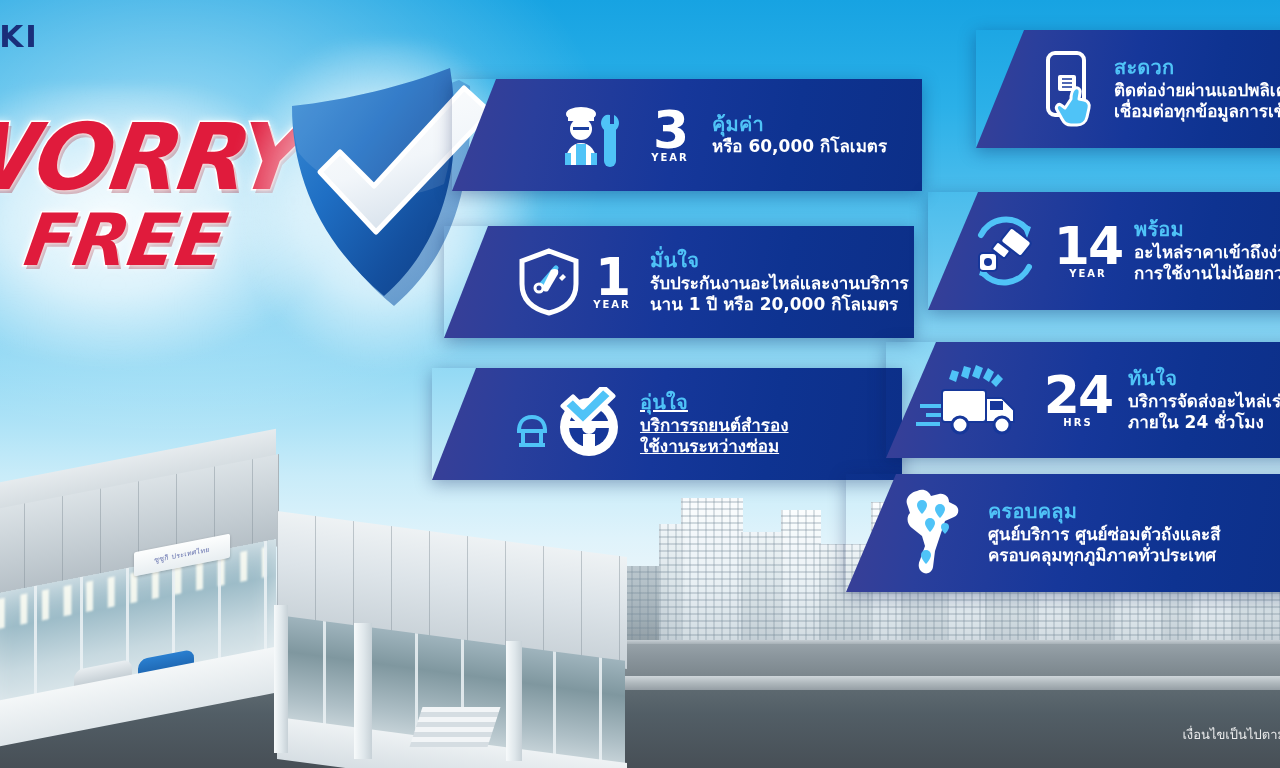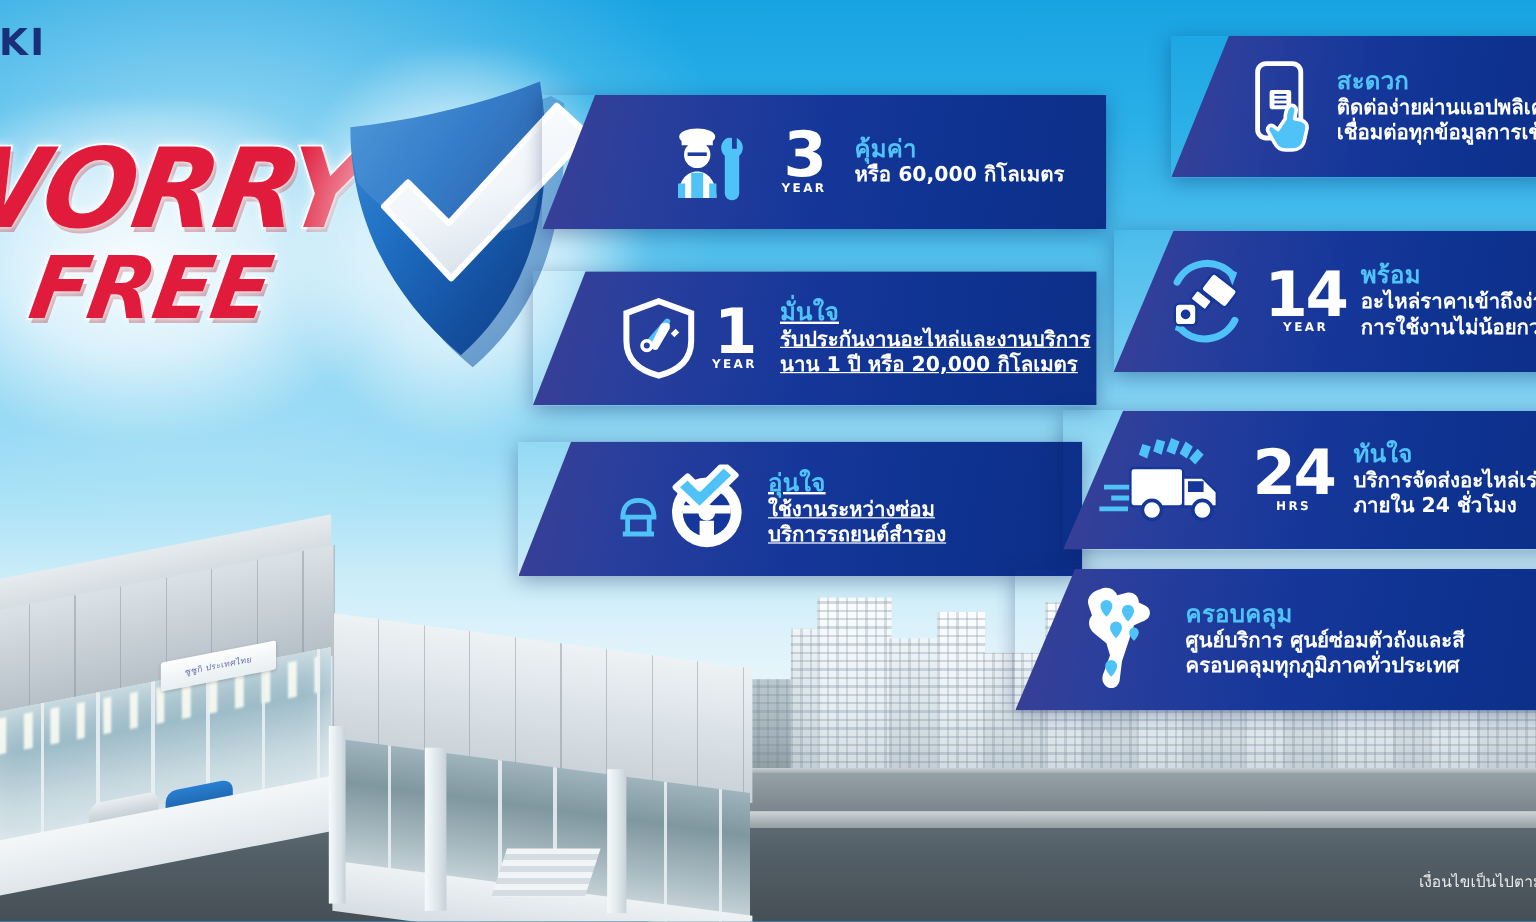--- a/index.html
+++ b/index.html
@@ -387,21 +387,21 @@
           <path d="M38 20 L24 36" stroke="#4fc3f7" stroke-width="5" stroke-linecap="round"></path>
           <circle cx="21" cy="40" r="4" fill="none" stroke="#ffffff" stroke-width="3"></circle>
           <path d="M40 22a7 7 0 0 1 0 4l-10 17a4 4 0 0 1-6-3l9-18a7 7 0 0 1 7 0z" fill="#ffffff"></path>
           <path d="M45 26l-4 4 3 3 4-4z" fill="#ffffff"></path>
         </svg>
       </div>
       <div class="pi" style="width:40px;flex-direction:column;">
         <span class="num">1</span>
         <span class="unit">YEAR</span>
       </div>
-      <div class="ptxt" style="padding-left:18px;text-decoration:underline;">
+      <div class="ptxt" style="padding-left:18px;">
         <div class="ph">มั่นใจ</div>
         <div class="pb">รับประกันงานอะไหล่และงานบริการ</div>
         <div class="pb">นาน 1 ปี หรือ 20,000 กิโลเมตร</div>
       </div>
     </div>
   </div>
 
   <div class="panel" style="left:432px;top:368px;width:470px;height:112px;--tl:44px;--br:0px;">
     <div class="pbg"></div>
     <div class="pin" style="padding-left:74px;">
@@ -414,22 +414,22 @@
           <circle cx="80" cy="40" r="29" fill="#ffffff"></circle>
           <circle cx="80" cy="40" r="20" fill="#16379a"></circle>
           <circle cx="80" cy="40" r="7" fill="#ffffff"></circle>
           <path d="M60 34h40v7H60z" fill="#ffffff"></path>
           <path d="M74 47h12v20H74z" fill="#ffffff"></path>
           <path d="M64 10 l10 10 20-20 10 9 -30 29 -20 -19z" fill="#4fc3f7" stroke="#ffffff" stroke-width="5" stroke-linejoin="round"></path>
         </svg>
       </div>
       <div class="ptxt" style="padding-left:4px;text-decoration:underline;">
         <div class="ph">อุ่นใจ</div>
+        <div class="pb">บริการรถยนต์สำรอง</div>
         <div class="pb">ใช้งานระหว่างซ่อม</div>
-        <div class="pb">บริการรถยนต์สำรอง</div>
       </div>
     </div>
   </div>
 
   <div class="panel" style="left:976px;top:30px;width:330px;height:118px;--tl:48px;--br:0px;">
     <div class="pbg"></div>
     <div class="pin" style="padding-left:58px;">
       <div class="pi" style="width:72px;">
         <svg width="58" height="80" viewBox="0 0 58 80">
           <rect x="7" y="4" width="36" height="62" rx="7" fill="none" stroke="#ffffff" stroke-width="4"></rect>

